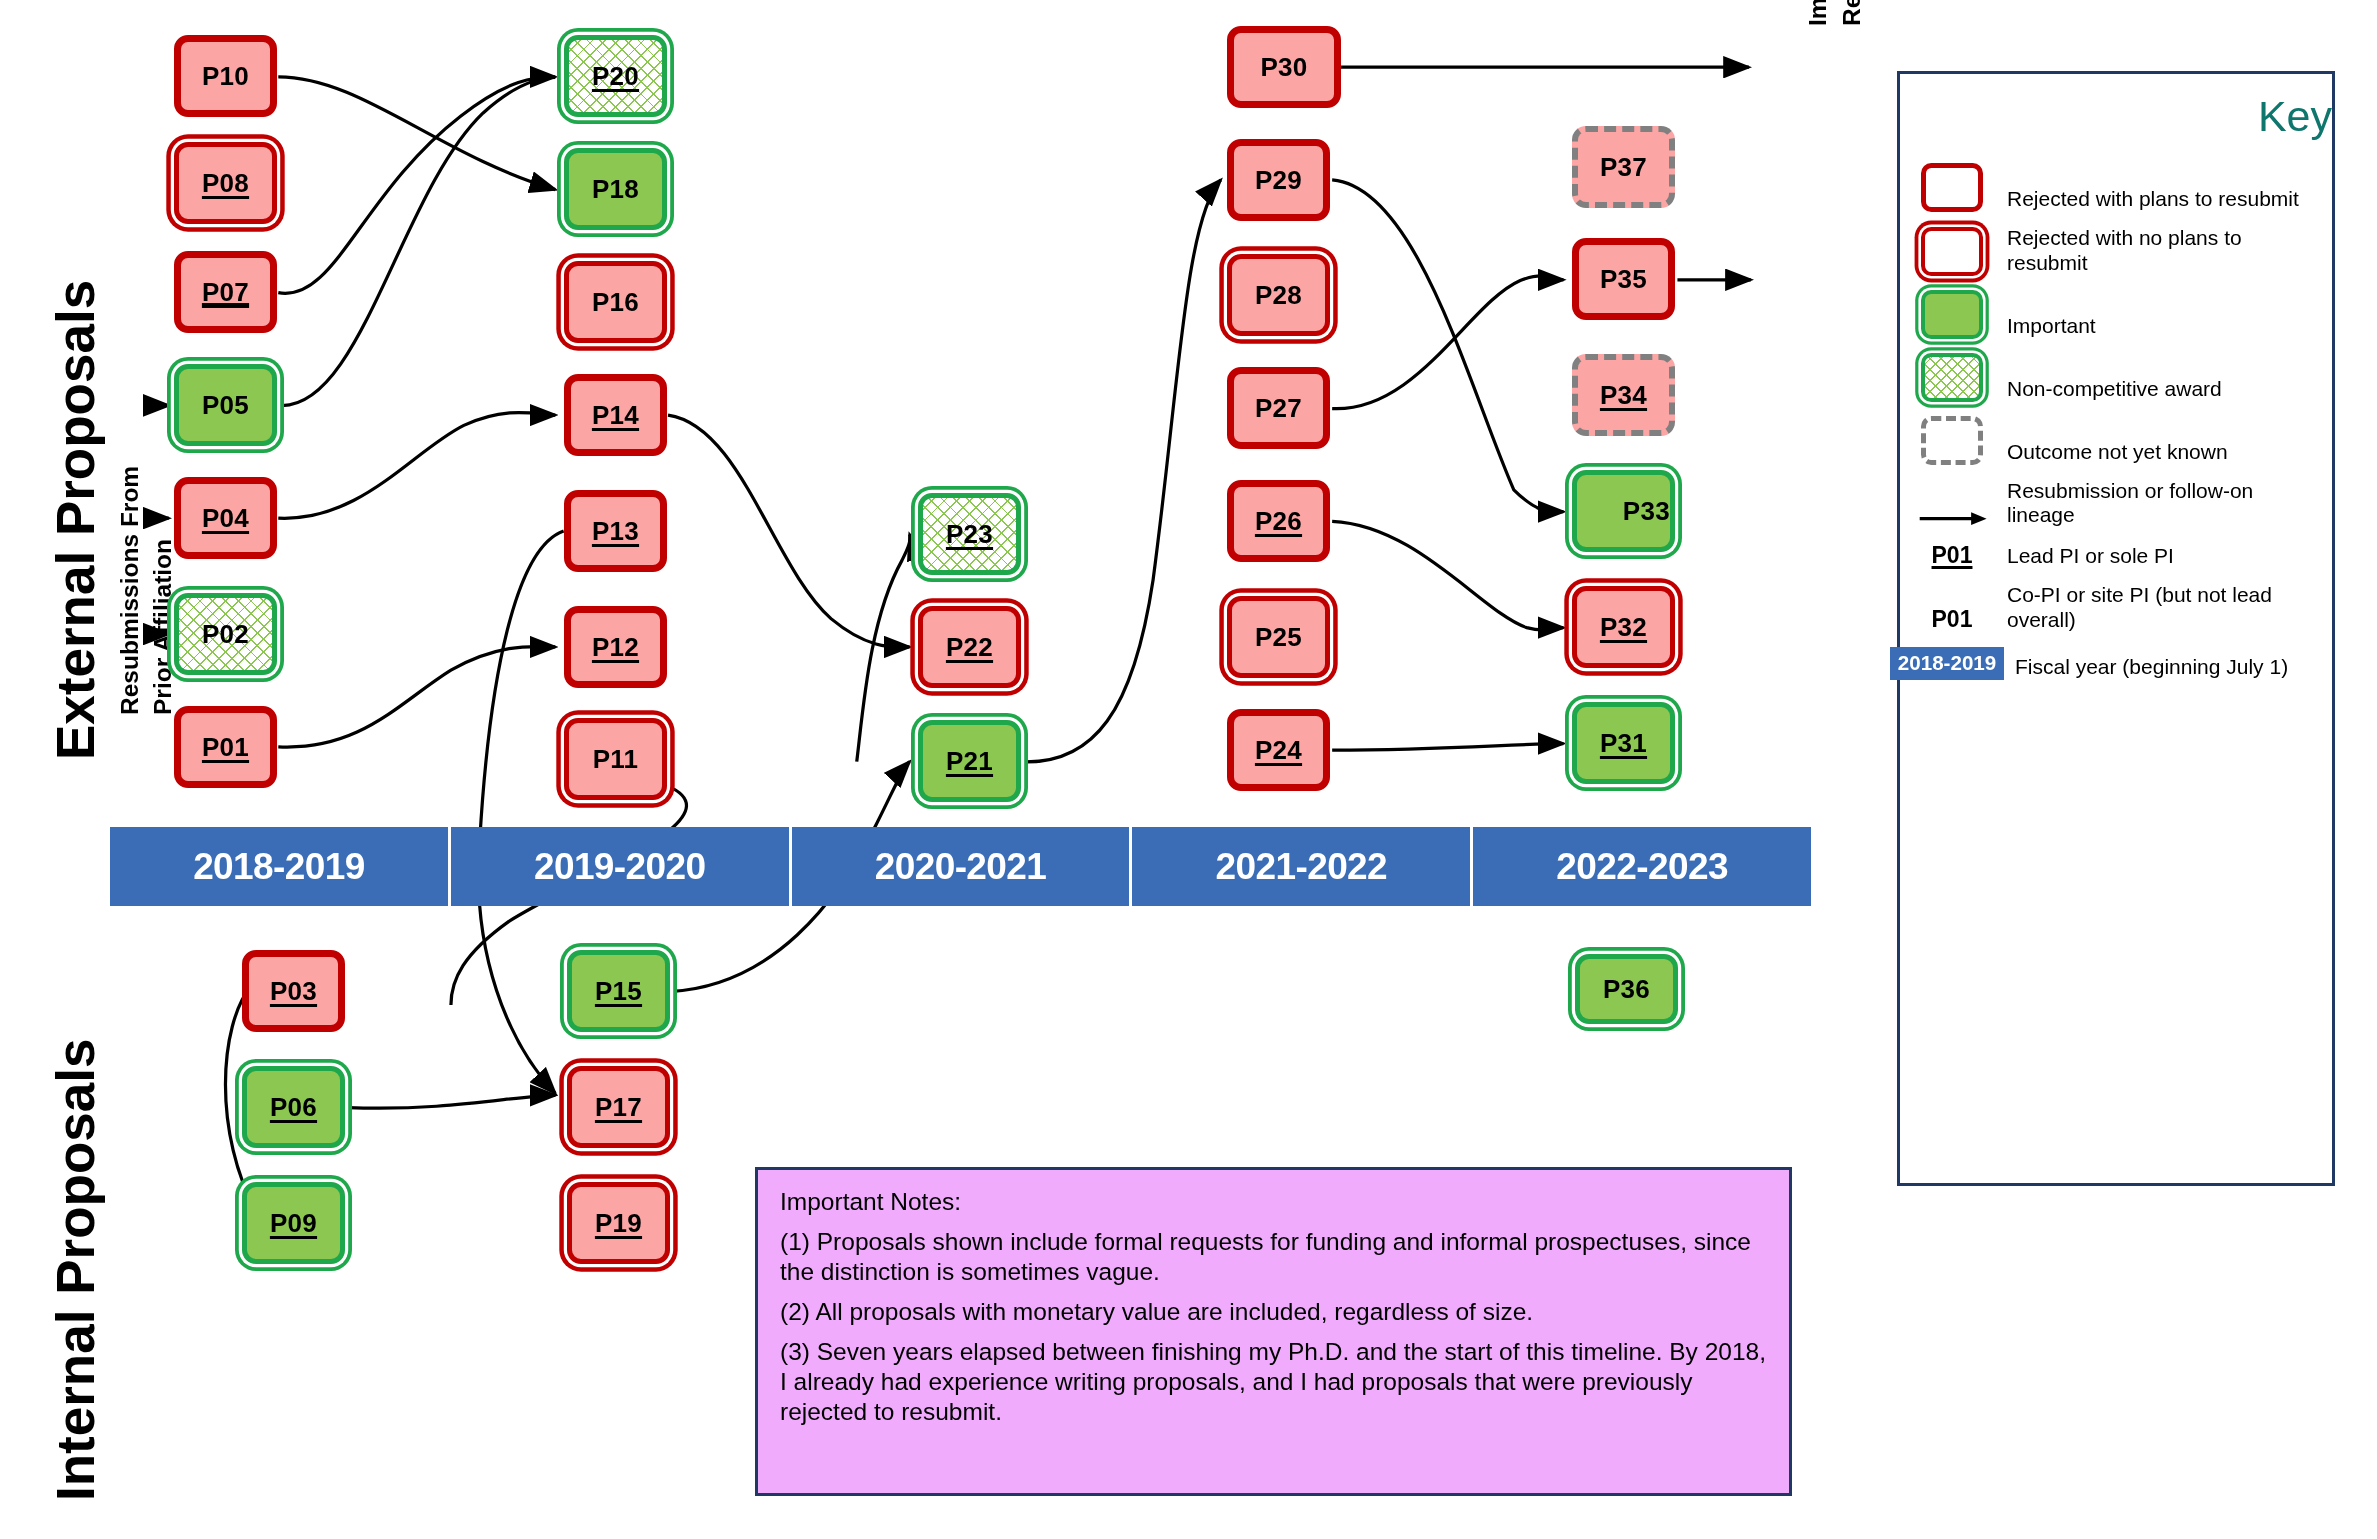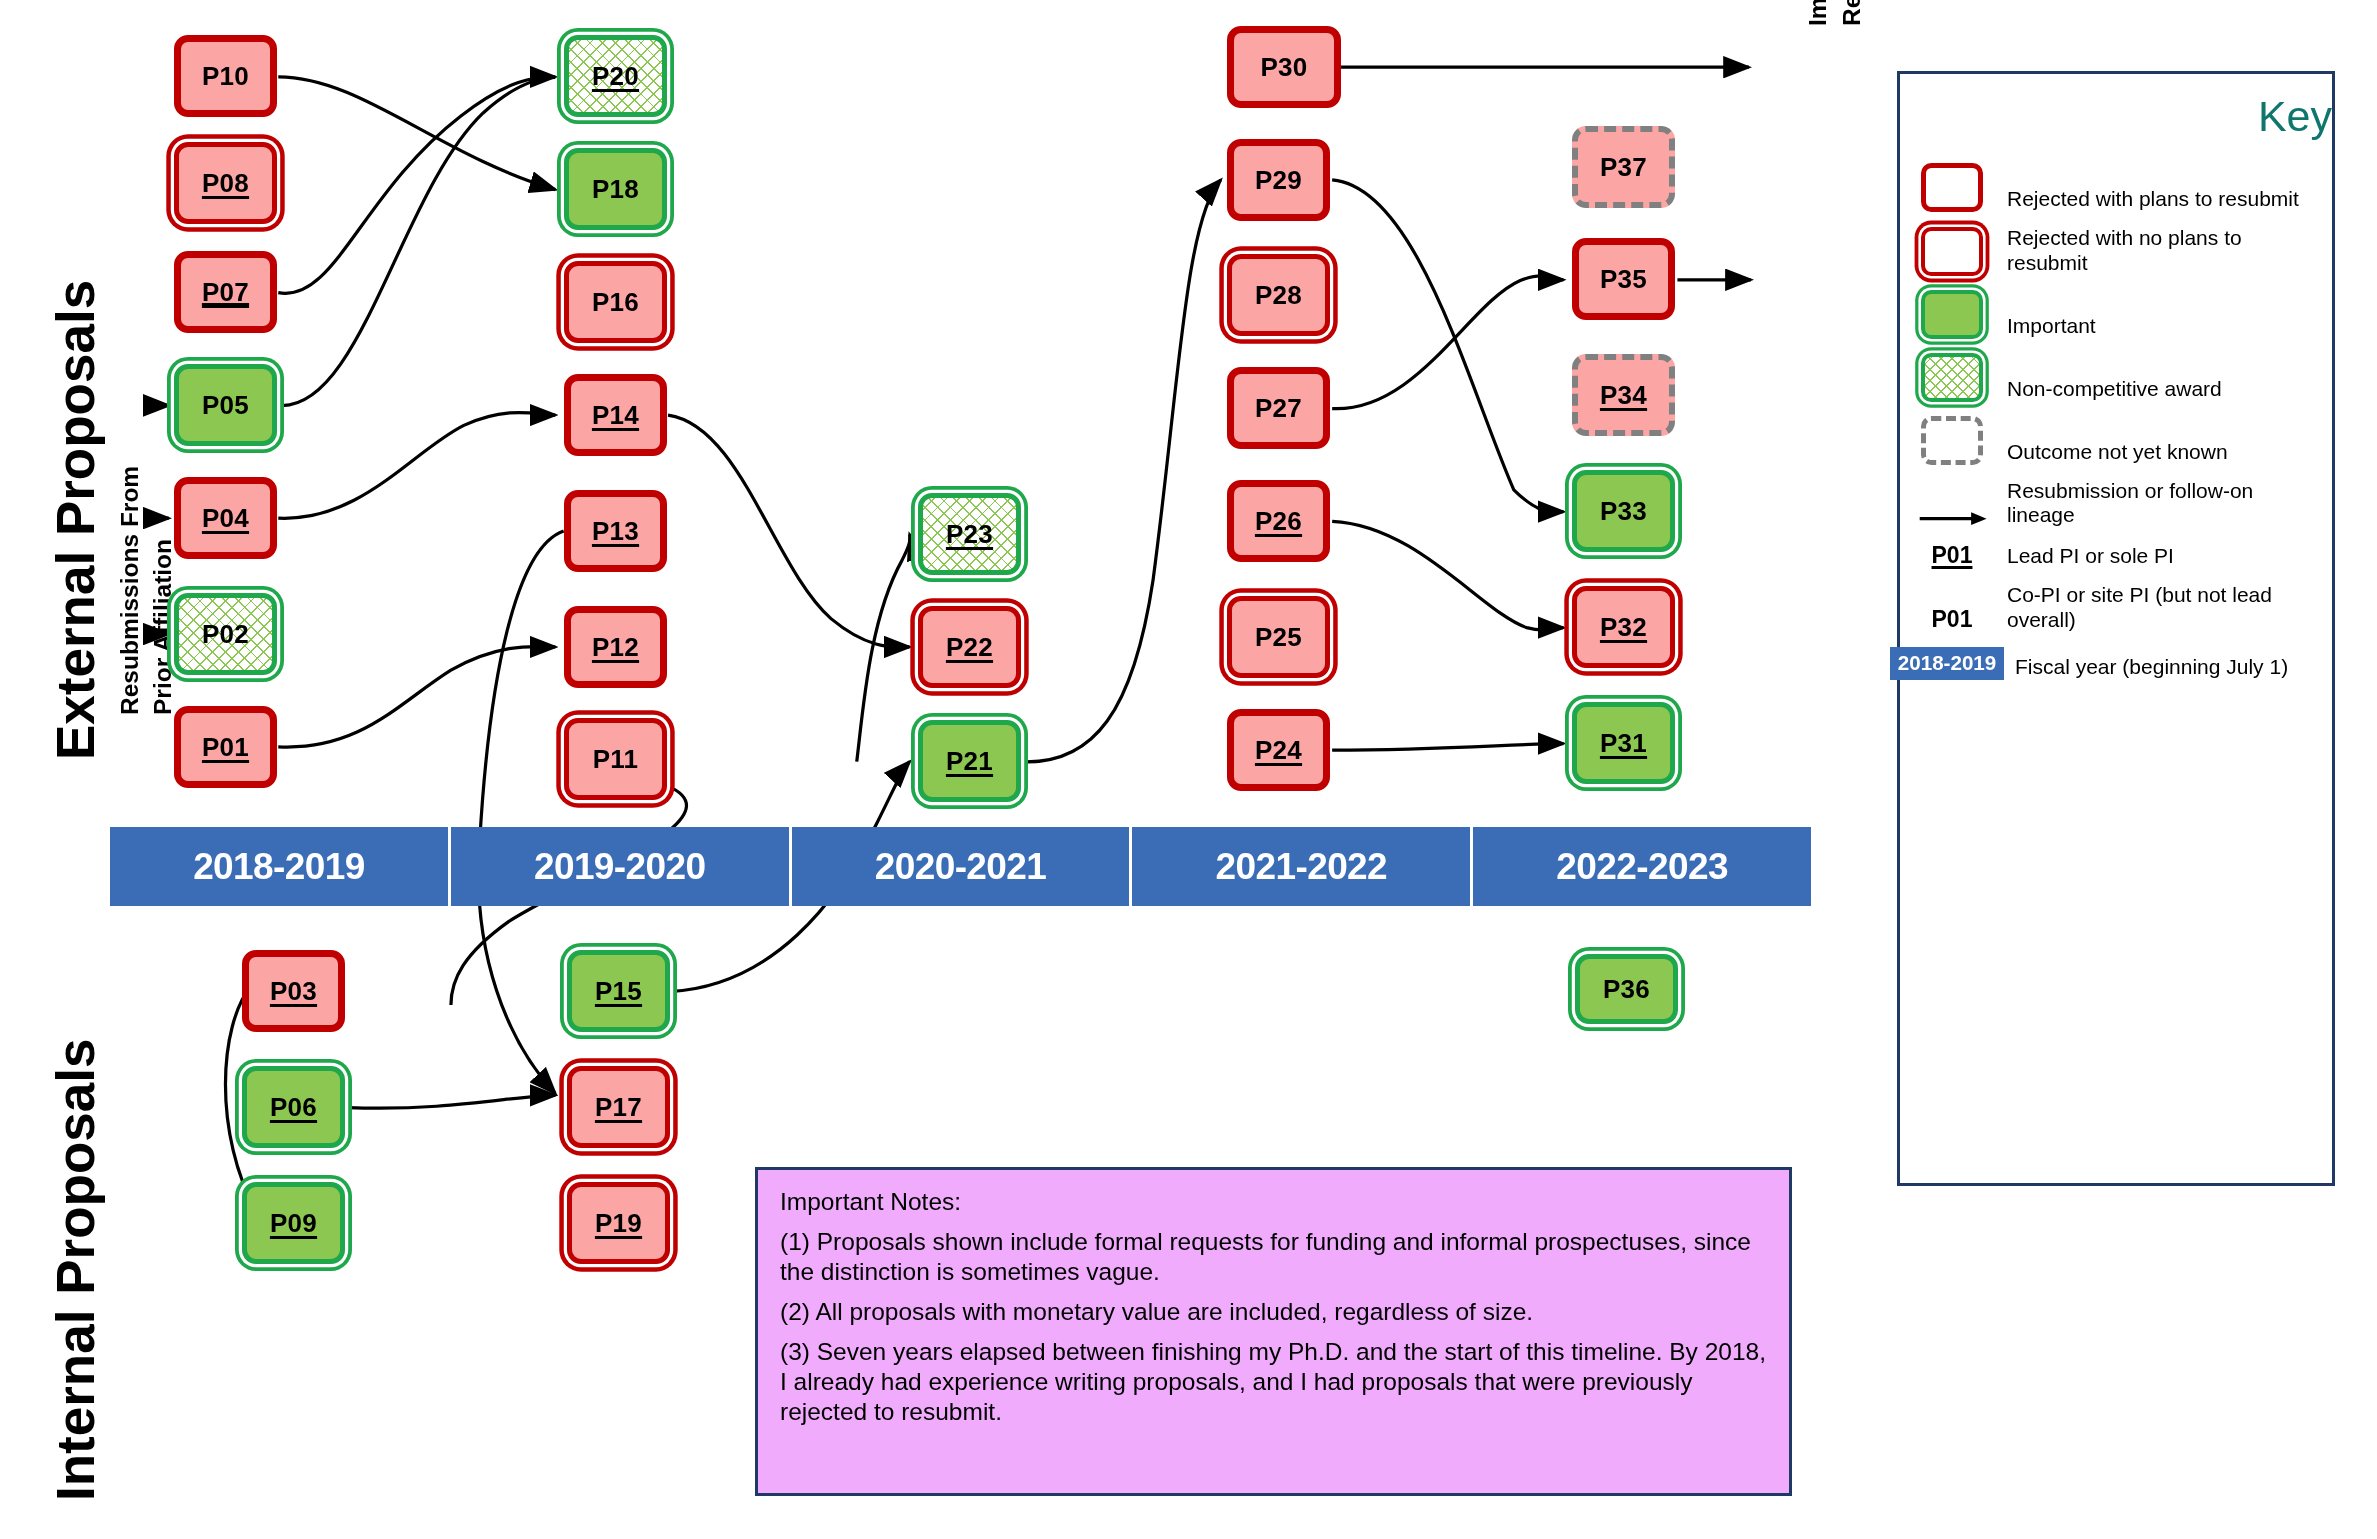--- a/index.html
+++ b/index.html
@@ -211,21 +211,21 @@
     </div>
     <div class="pbox s-unk" style="left: 1572px; top: 126px; width: 103px; height: 82px;">
       <span class="lbl">P37</span>
     </div>
     <div class="pbox s-rej1" style="left: 1572px; top: 238px; width: 103px; height: 82px;">
       <span class="lbl">P35</span>
     </div>
     <div class="pbox s-unk" style="left: 1572px; top: 354px; width: 103px; height: 82px;">
       <span class="lbl lead">P34</span>
     </div>
-    <div class="pbox s-acc" style="left: 1572px; top: 470px; width: 103px; height: 82px;">
+    <div class="pbox s-acc" style="left: 1572px; top: 470px; width: 103px; height: 82px; justify-content: flex-end;">
       <span class="lbl">P33</span>
     </div>
     <div class="pbox s-rej2" style="left: 1572px; top: 586px; width: 103px; height: 82px;">
       <span class="lbl lead">P32</span>
     </div>
     <div class="pbox s-acc" style="left: 1572px; top: 702px; width: 103px; height: 82px;">
       <span class="lbl lead">P31</span>
     </div>
     <div class="pbox s-rej1" style="left: 242px; top: 950px; width: 103px; height: 82px;">
       <span class="lbl lead">P03</span>

